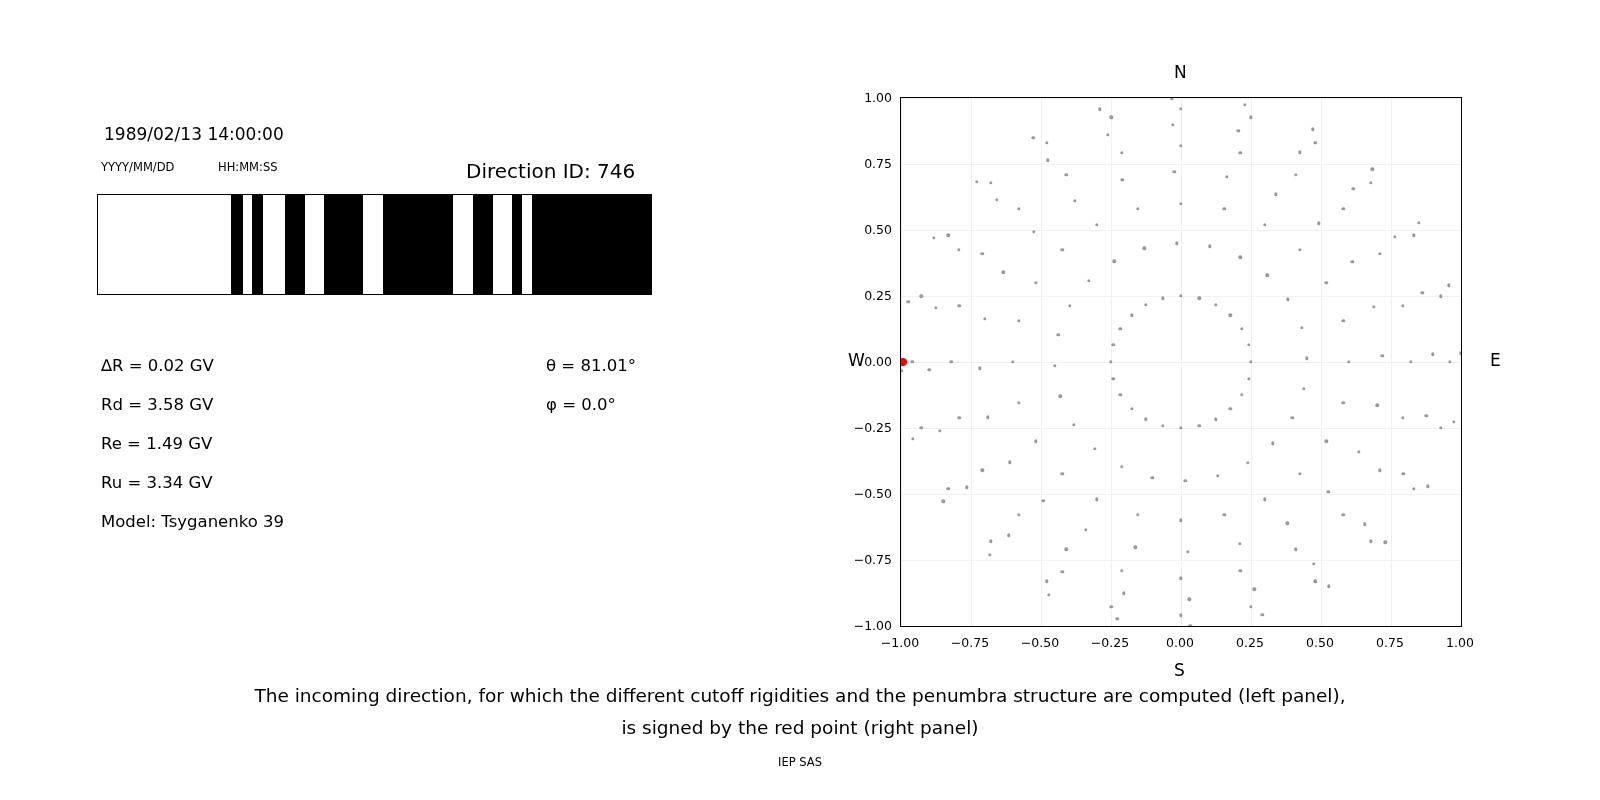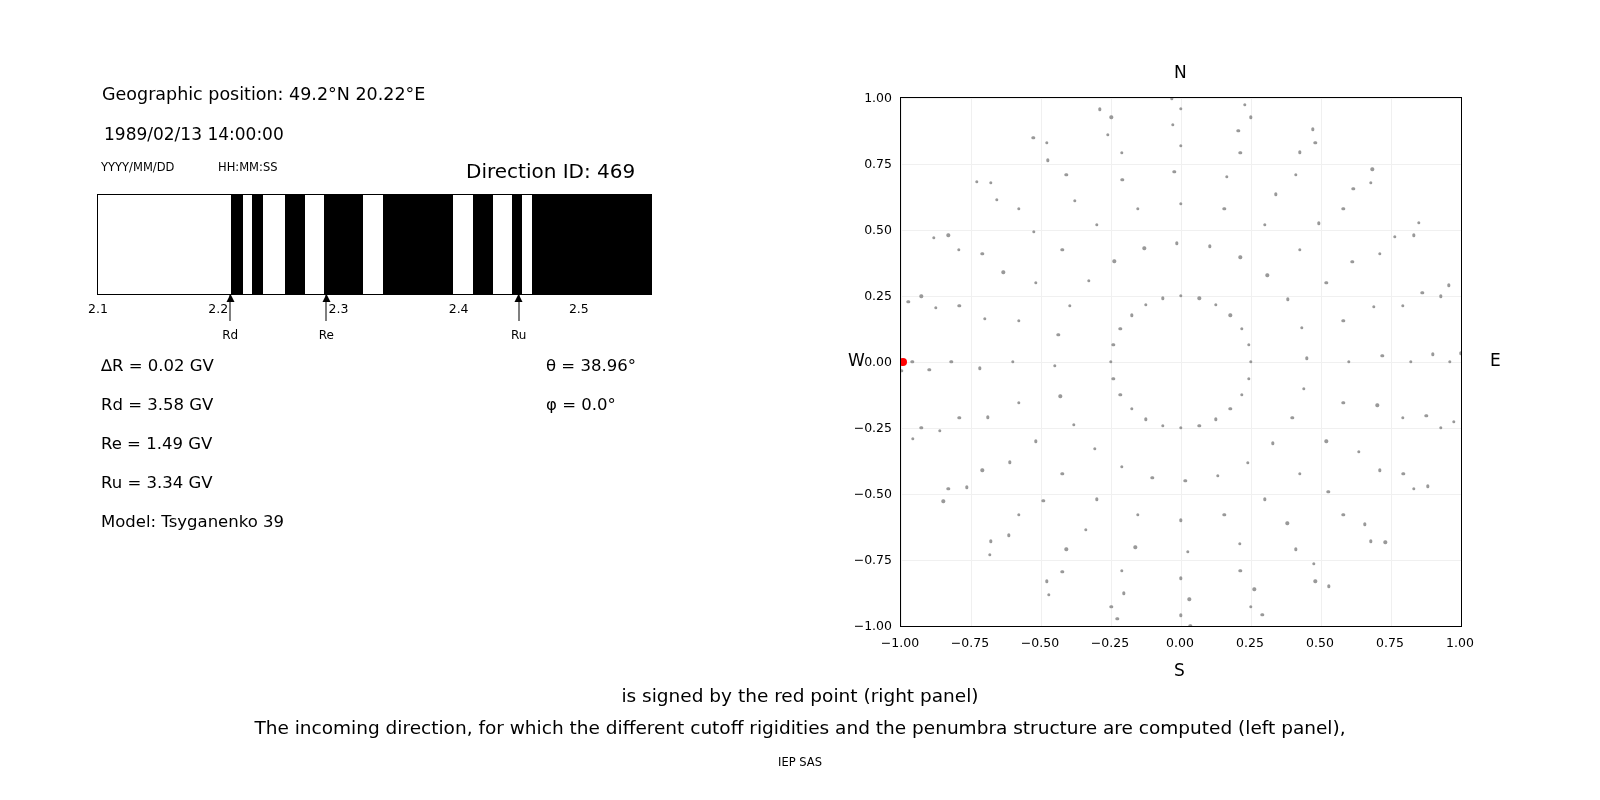--- a/index.html
+++ b/index.html
@@ -177,62 +177,48 @@
     width: 1600px;
     text-align: center;
     font-size: 11.5px;
   }
 </style>
 </head>
 <body>
 
 <div id="left-panel">
 
-  <div class="meta-geo">Geographic position: 49.2°N 20.22°E</div>
 
   <div class="meta-datetime">1989/02/13 14:00:00</div>
 
   <div class="meta-fmt-date">YYYY/MM/DD</div>
 
   <div class="meta-fmt-time">HH:MM:SS</div>
 
-  <div class="dir-id">Direction ID: 469</div>
+  <div class="dir-id">Direction ID: 746</div>
 
   <div id="penumbra-wrap">
       <div class="pen-band" style="left: 132.84px; width: 12.0217px;"></div>
       <div class="pen-band" style="left: 154.479px; width: 10.8196px;"></div>
       <div class="pen-band" style="left: 186.938px; width: 19.8359px;"></div>
       <div class="pen-band" style="left: 226.009px; width: 39.0707px;"></div>
       <div class="pen-band" style="left: 284.915px; width: 69.7261px;"></div>
       <div class="pen-band" style="left: 375.078px; width: 19.8359px;"></div>
       <div class="pen-band" style="left: 413.548px; width: 10.8196px;"></div>
       <div class="pen-band" style="left: 433.985px; width: 119.015px;"></div>
     </div>
 
-  <div id="pen-axis">
-      <div class="pen-tick-label" style="left: 1px;">2.1</div>
-      <div class="pen-tick-label" style="left: 121.217px;">2.2</div>
-      <div class="pen-tick-label" style="left: 241.435px;">2.3</div>
-      <div class="pen-tick-label" style="left: 361.652px;">2.4</div>
-      <div class="pen-tick-label" style="left: 481.87px;">2.5</div>
-      <div class="pen-arrow" style="left: 133.239px;"></div>
-      <div class="pen-arrow-label" style="left: 133.239px;">Rd</div>
-      <div class="pen-arrow" style="left: 229.413px;"></div>
-      <div class="pen-arrow-label" style="left: 229.413px;">Re</div>
-      <div class="pen-arrow" style="left: 421.761px;"></div>
-      <div class="pen-arrow-label" style="left: 421.761px;">Ru</div>
-    </div>
 
   <div class="param col-left" style="top:356px;">∆R = 0.02 GV</div>
   <div class="param col-left" style="top:395px;">Rd = 3.58 GV</div>
   <div class="param col-left" style="top:434px;">Re = 1.49 GV</div>
   <div class="param col-left" style="top:473px;">Ru = 3.34 GV</div>
   <div class="param col-left" style="top:512px;">Model: Tsyganenko 39</div>
 
-  <div class="param col-right" style="top:356px;">θ = 38.96°</div>
+  <div class="param col-right" style="top:356px;">θ = 81.01°</div>
   <div class="param col-right" style="top:395px;">φ = 0.0°</div>
 </div>
 
 <div id="right-panel">
   <div id="plot-frame">
       <div class="gridline-v" style="left: 0px;"></div>
       <div class="gridline-v" style="left: 70px;"></div>
       <div class="gridline-v" style="left: 140px;"></div>
       <div class="gridline-v" style="left: 210px;"></div>
       <div class="gridline-v" style="left: 280px;"></div>
@@ -463,16 +449,16 @@
       <div class="xtick" style="left: 570px; top: 595px;">0.75</div>
       <div class="xtick" style="left: 640px; top: 595px;">1.00</div>
       <div class="compass" style="left: 354px; top: 22px;">N</div>
       <div class="compass" style="left: 354px; top: 620px;">S</div>
       <div class="compass" style="left: 28px; top: 310px;">W</div>
       <div class="compass" style="left: 670px; top: 310px;">E</div>
     </div>
 </div>
 
 <div id="caption">
+  <div>The incoming direction, for which the different cutoff rigidities and the penumbra structure are computed (left panel),</div>
   <div>is signed by the red point (right panel)</div>
-  <div>The incoming direction, for which the different cutoff rigidities and the penumbra structure are computed (left panel),</div>
 </div>
 <div id="credit">IEP SAS</div>
 
 </body></html>

